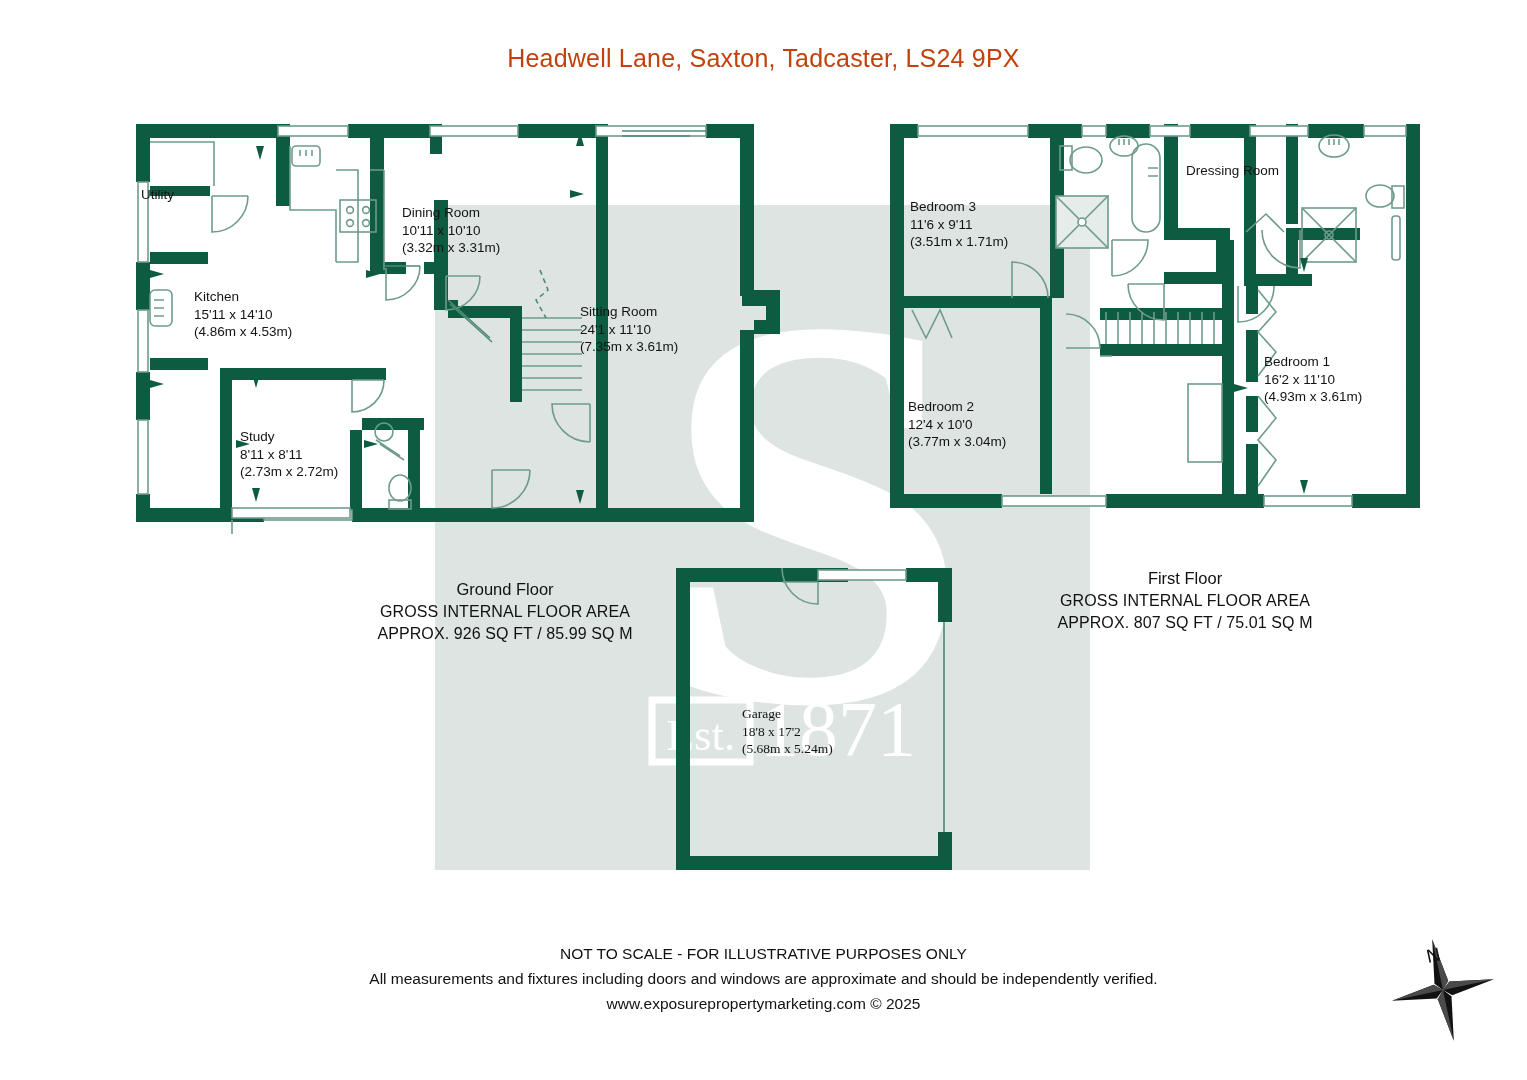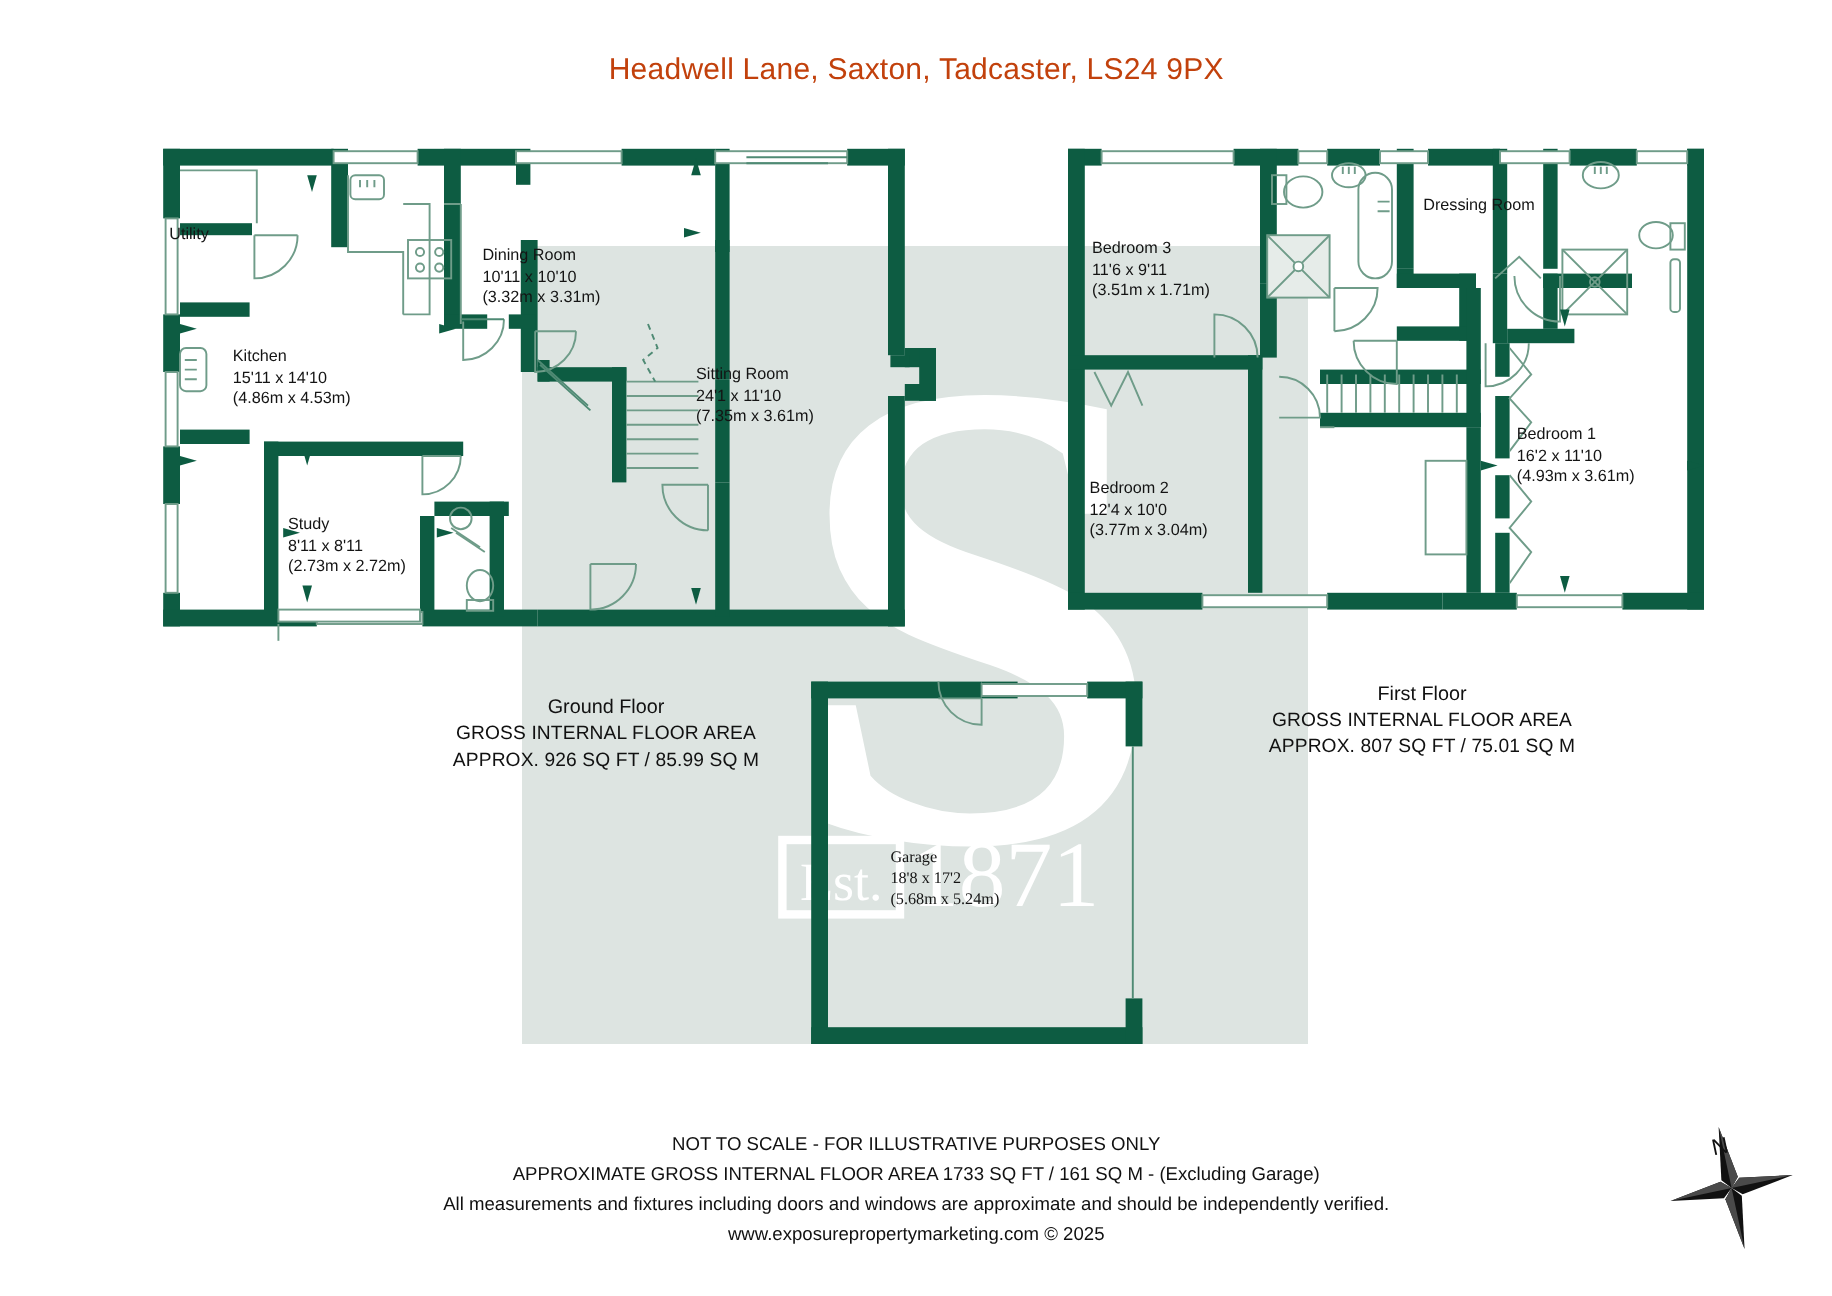--- a/index.html
+++ b/index.html
@@ -416,21 +416,20 @@
   </div>
 
   <div class="floorcap" style="left:1035px;top:567px;width:300px;">
     <span class="ttl">First Floor</span>
     <span class="l2">GROSS INTERNAL FLOOR AREA</span>
     <span class="l2">APPROX. 807 SQ FT / 75.01 SQ M</span>
   </div>
 
   <div class="footer" style="top:941px;">
     <div>NOT TO SCALE - FOR ILLUSTRATIVE PURPOSES ONLY</div>
-    <div>APPROXIMATE GROSS INTERNAL FLOOR AREA 1733 SQ FT / 161 SQ M - (Excluding Garage)</div>
     <div>All measurements and fixtures including doors and windows are approximate and should be independently verified.</div>
     <div>www.exposurepropertymarketing.com © 2025</div>
   </div>
 
   <svg class="layer">
     <g transform="translate(1443,990) rotate(-12)">
       <polygon points="0,-52 7,-8 0,0 -7,-8" fill="#111111"></polygon>
       <polygon points="0,-52 7,-8 0,0" fill="#4a4a4a"></polygon>
       <polygon points="0,52 7,8 0,0 -7,8" fill="#111111"></polygon>
       <polygon points="0,52 -7,8 0,0" fill="#4a4a4a"></polygon>

